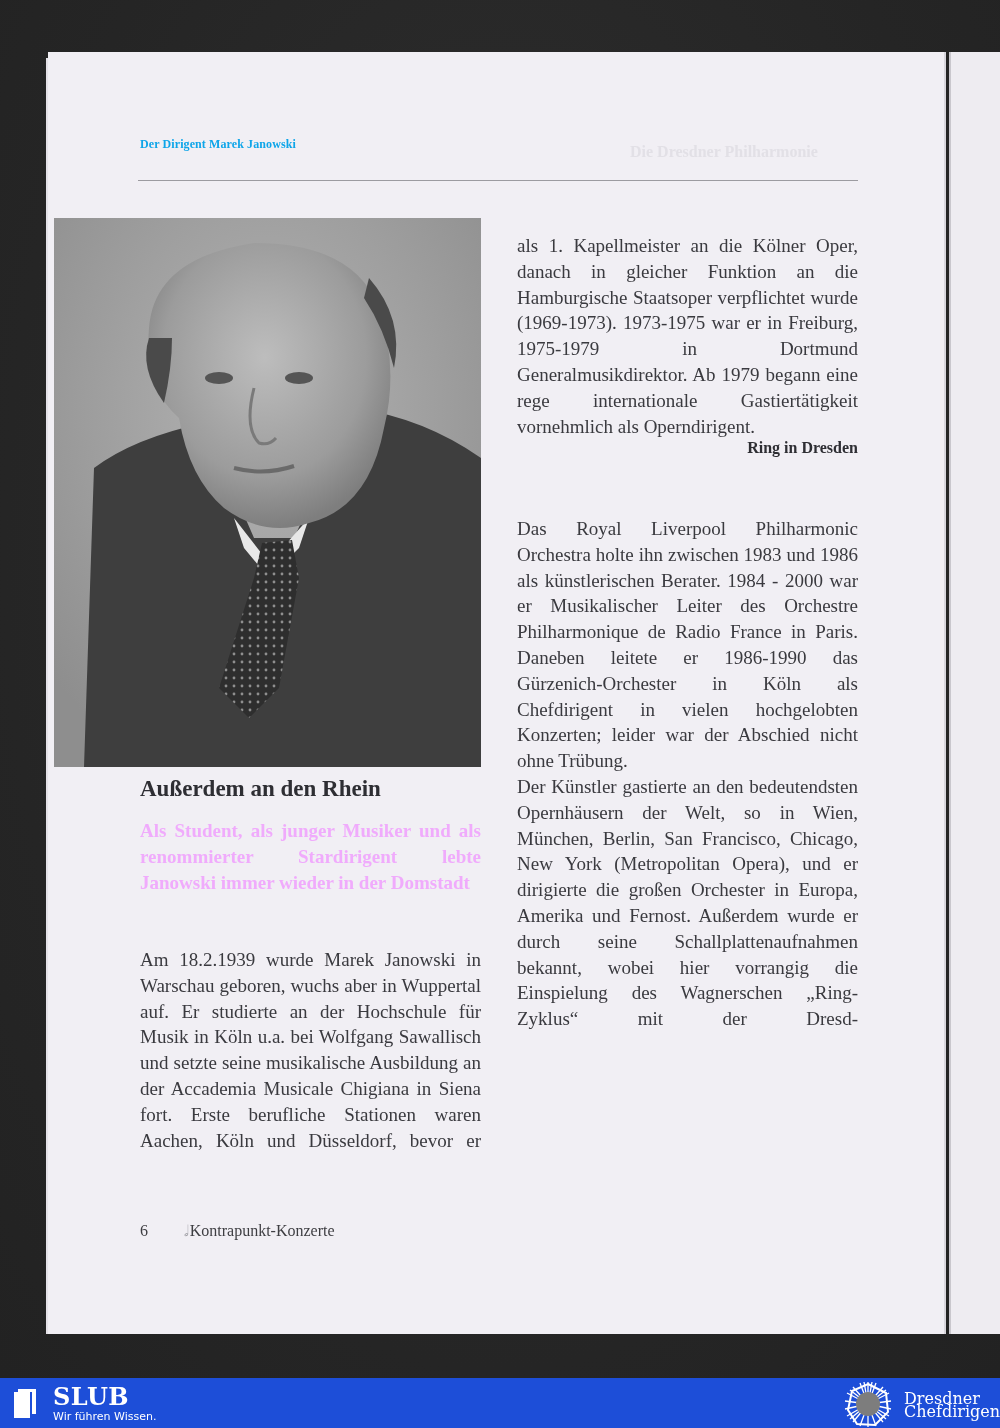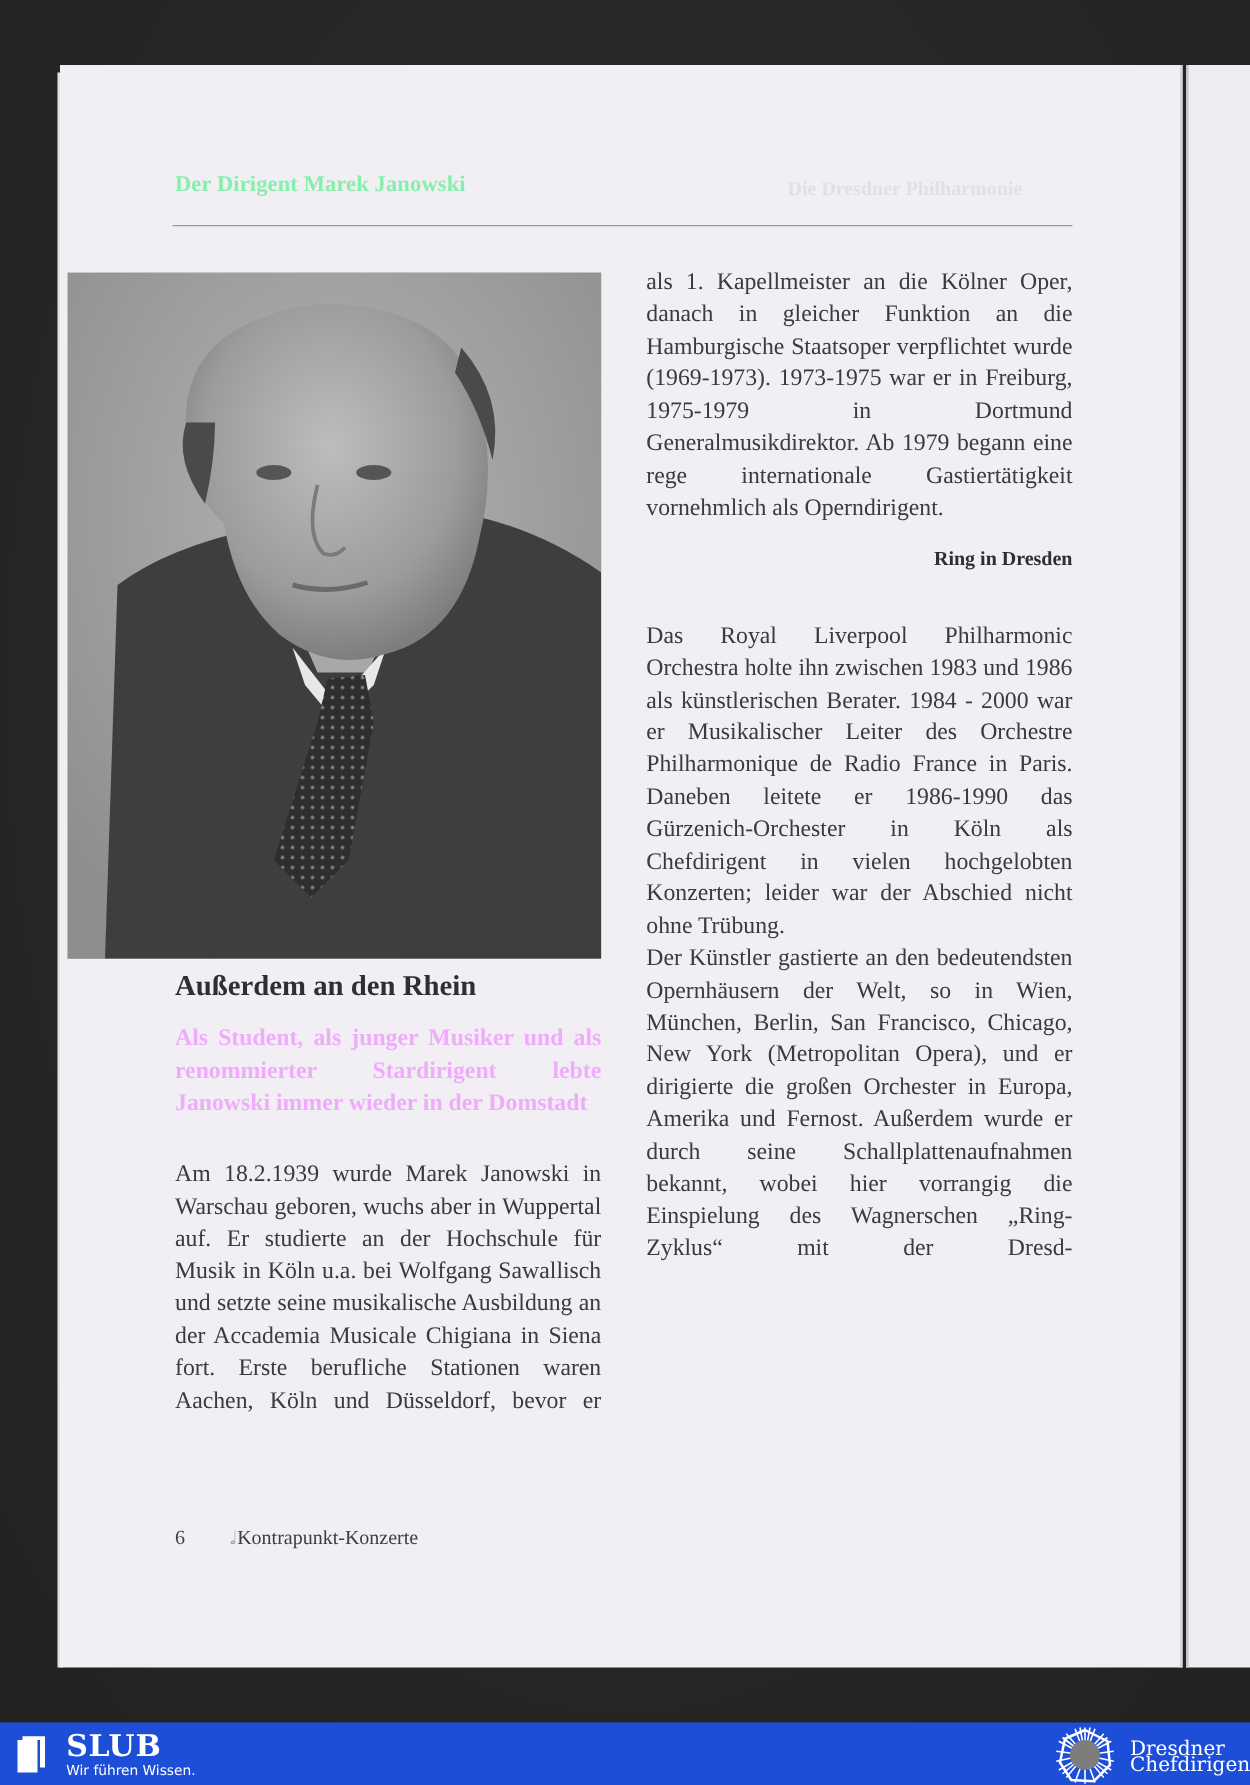--- a/index.html
+++ b/index.html
@@ -21,21 +21,21 @@
     position: absolute; left: 46px; top: 58px; width: 4px; height: 1276px;
     background: #e4e2e8;
   }
   .next-page {
     position: absolute; left: 949px; top: 52px; width: 51px; height: 1282px;
     background: #eeecf1;
     border-left: 2px solid #c9c7cd;
   }
   .running-head {
     position: absolute; left: 140px; top: 137px;
-    font-size: 18px; font-weight: bold; color: #86efac; letter-spacing: 0.1px;
+    font-size: 12px; font-weight: bold; color: #0ea5e9; letter-spacing: 0.1px;
   }
   .running-head-ghost {
     position: absolute; left: 630px; top: 143px;
     font-size: 16px; font-weight: bold; color: #e2e0e6;
   }
   .head-rule {
     position: absolute; left: 138px; top: 180px; width: 720px; height: 1px;
     background: #9c9ba0;
   }
   .photo {
@@ -49,21 +49,21 @@
     font-size: 23px; font-weight: bold; color: #2e2e33;
   }
   .lead {
     position: absolute; left: 140px; top: 818px; width: 341px;
     font-size: 19px; font-weight: bold; color: #f0abfc;
     line-height: 26px; text-align: justify;
   }
   .col {
     position: absolute; width: 341px;
     font-size: 19px; color: #3a3a3f; line-height: 25.8px;
-    text-align: justify; text-align-last: justify;
+    text-align: justify; text-align-last: justify; margin-top: 20px;
   }
   .col .p { display: block; }
   .col .last { text-align-last: left; }
   .col-left { left: 140px; top: 927px; }
   .col-right-a { left: 517px; top: 213px; }
   .col-right-b { left: 517px; top: 496px; }
   .h3 {
     position: absolute; left: 517px; top: 439px; width: 341px;
     text-align: right; font-size: 16px; font-weight: bold; color: #2e2e33;
   }

